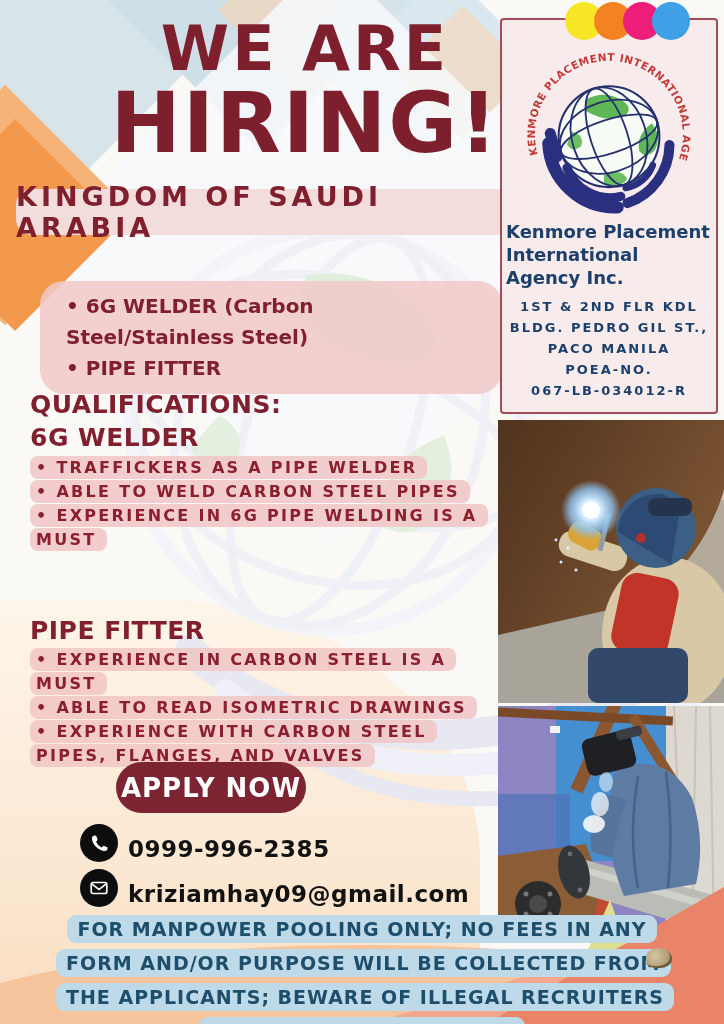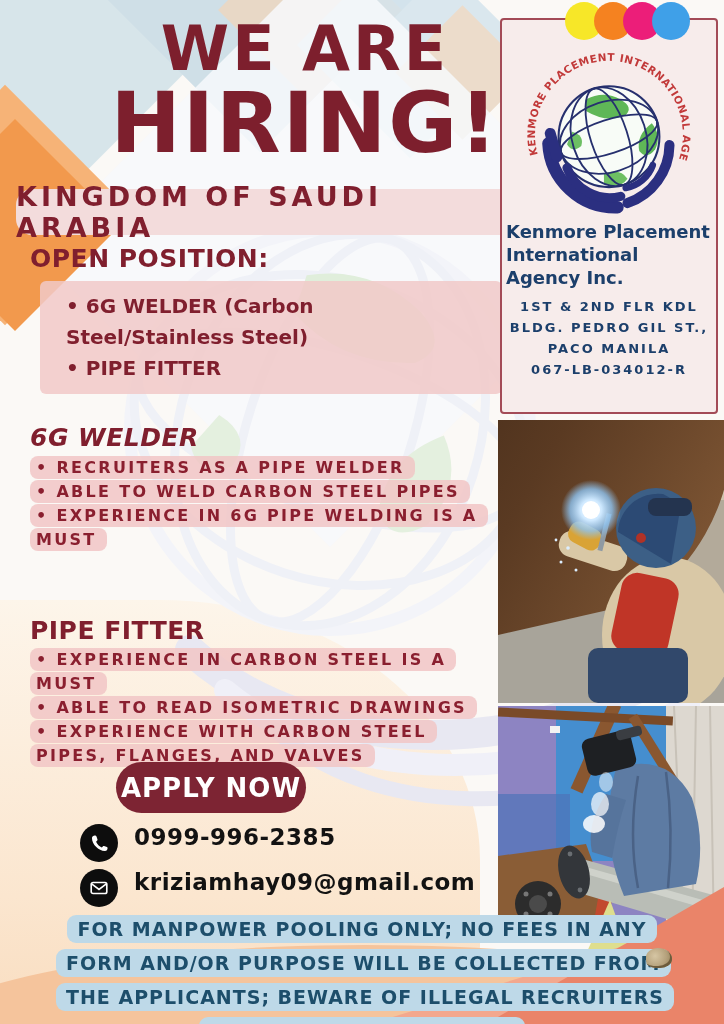--- a/index.html
+++ b/index.html
@@ -38,36 +38,36 @@
 
   
   .headline{position:absolute;left:100px;top:16px;width:410px;text-align:center;color:#7d1f2d;z-index:2;font-weight:800;}
   .headline .l1{font-size:62px;letter-spacing:3px;line-height:1.05;}
   .headline .l2{font-size:84px;letter-spacing:2px;line-height:1.0;}
   .location-pill{position:absolute;left:16px;top:189px;width:511px;height:46px;background:var(--pink-pill);border-radius:16px;z-index:2;
     display:flex;align-items:center;justify-content:center;color:var(--maroon);font-size:27px;font-weight:800;letter-spacing:4px;}
   .sec-heading{position:absolute;left:30px;color:var(--maroon);font-size:25px;font-weight:800;z-index:2;letter-spacing:.5px;}
   .h-open{top:244px;}
   .h-qual{top:390px;}
-  .h-6g{top:423px;font-style:italic;}
+  .h-6g{top:423px;}
   .h-pf{top:616px;}
-  .op-box{position:absolute;left:40px;top:281px;width:462px;background:rgba(241,201,200,.85);border-radius:6px;padding:10px 16px 10px 26px;z-index:2;}
+  .op-box{position:absolute;left:40px;top:281px;width:462px;background:rgba(241,201,200,.85);border-radius:24px;padding:10px 16px 10px 26px;z-index:2;}
   .op-item{color:var(--maroon);font-size:20px;font-weight:800;line-height:1.55;}
   .op-item::before{content:"•  ";}
   .qual-list{position:absolute;left:30px;width:458px;z-index:2;list-style:none;}
   .ql-1{top:456px;}
   .ql-2{top:648px;}
   .qual-list li{color:#8a1f2f;font-size:16px;font-weight:800;letter-spacing:2.3px;line-height:24px;}
   .qual-list li span{background:rgba(241,198,197,.85);border-radius:8px;padding:2px 10px 2px 6px;
     box-decoration-break:clone;-webkit-box-decoration-break:clone;}
   .qual-list li span::before{content:"•  ";}
 
   .apply-btn{position:absolute;left:116px;top:762px;width:190px;height:51px;background:var(--button-bg);border:none;border-radius:26px;
     color:#fff;font-family:inherit;font-size:26px;font-weight:800;letter-spacing:1px;z-index:2;cursor:pointer;}
-  .contact-row{position:absolute;left:80px;display:flex;align-items:flex-start;gap:16px;z-index:2;}
+  .contact-row{position:absolute;left:80px;display:flex;align-items:flex-end;gap:10px;z-index:2;}
   .c-phone{top:824px;}
   .c-email{top:869px;}
   .c-ic{width:38px;height:38px;border-radius:50%;background:#0d0d0d;display:flex;align-items:center;justify-content:center;flex:0 0 auto;}
   .contact-row .txt{color:#121212;font-size:23px;font-weight:800;letter-spacing:.5px;}
 
   .disclaimer{position:absolute;left:56px;top:912px;width:612px;text-align:center;z-index:5;
     color:var(--disclaimer-blue);font-size:19px;font-weight:800;letter-spacing:1px;line-height:34px;}
   .disclaimer span{background:var(--blue-highlight);border-radius:9px;padding:3px 10px;
     box-decoration-break:clone;-webkit-box-decoration-break:clone;}
   .bird{position:absolute;left:646px;top:948px;width:26px;height:20px;z-index:6;border-radius:50% 60% 50% 40%;
@@ -124,29 +124,29 @@
   </svg>
 
   <div class="headline">
     <div class="l1">WE ARE</div>
     <div class="l2">HIRING!</div>
   </div>
   <div class="location-pill">
     <span>KINGDOM OF SAUDI ARABIA</span>
   </div>
 
-  <div class="sec-heading h-open">OPEN POSITION:</div>
   <div class="op-box">
     <div class="op-item">6G WELDER (Carbon Steel/Stainless Steel)</div>
     <div class="op-item">PIPE FITTER</div>
   </div>
 
+  <div class="sec-heading h-qual">QUALIFICATIONS:</div>
   <div class="sec-heading h-6g">6G WELDER</div>
   <ul class="qual-list ql-1">
-    <li><span>RECRUITERS AS A PIPE WELDER</span></li>
+    <li><span>TRAFFICKERS AS A PIPE WELDER</span></li>
     <li><span>ABLE TO WELD CARBON STEEL PIPES</span></li>
     <li><span>EXPERIENCE IN 6G PIPE WELDING IS A MUST</span></li>
   </ul>
   <div class="sec-heading h-pf">PIPE FITTER</div>
   <ul class="qual-list ql-2">
     <li><span>EXPERIENCE IN CARBON STEEL IS A MUST</span></li>
     <li><span>ABLE TO READ ISOMETRIC DRAWINGS</span></li>
     <li><span>EXPERIENCE WITH CARBON STEEL PIPES, FLANGES, AND VALVES</span></li>
   </ul>
 
@@ -197,20 +197,21 @@
         <path d="M172,118 A 74 74 0 0 1 122,187" stroke-width="12"></path>
         <path d="M152,142 A 42 42 0 0 1 120,169" stroke-width="8"></path>
         <path d="M30,104 L 38,132" stroke-width="13"></path>
       </g>
     </svg>
     <div class="agency-name">Kenmore Placement International Agency Inc.</div>
     <div class="agency-addr">
       <div>1ST &amp; 2ND FLR KDL</div>
       <div>BLDG. PEDRO GIL ST.,</div>
       <div>PACO MANILA</div>
+      <div>POEA-NO.</div>
       <div>067-LB-034012-R</div>
     </div>
   </div>
   <div class="dots">
     <i class="dot-y"></i>
     <i class="dot-o"></i>
     <i class="dot-p"></i>
     <i class="dot-b"></i>
   </div>
 

